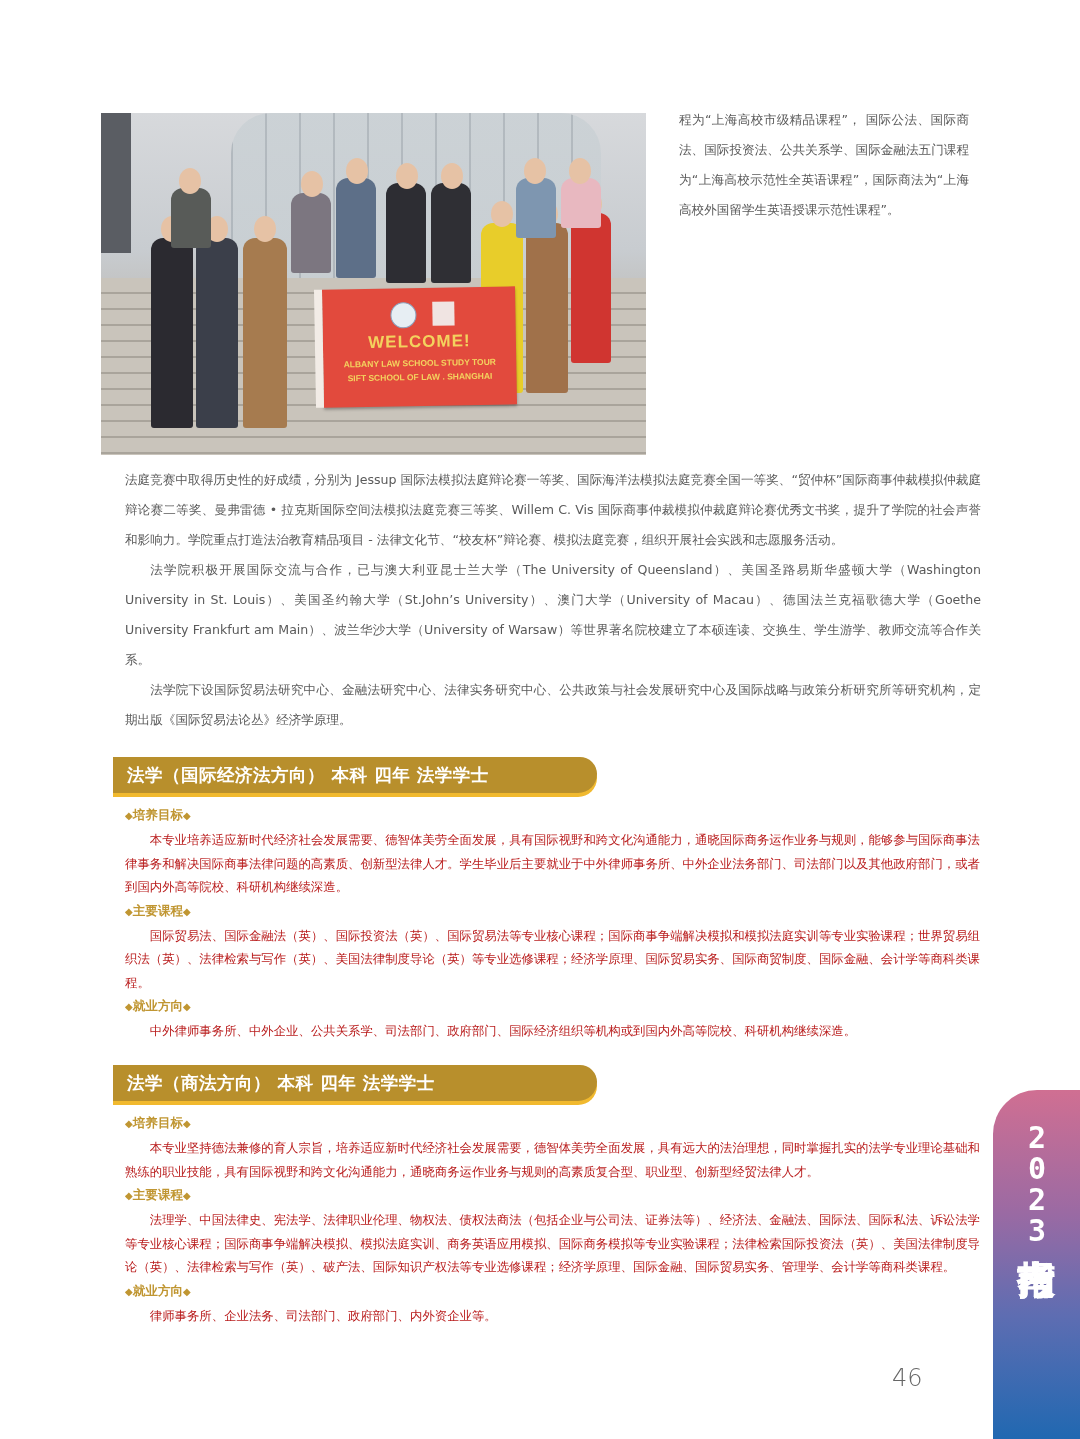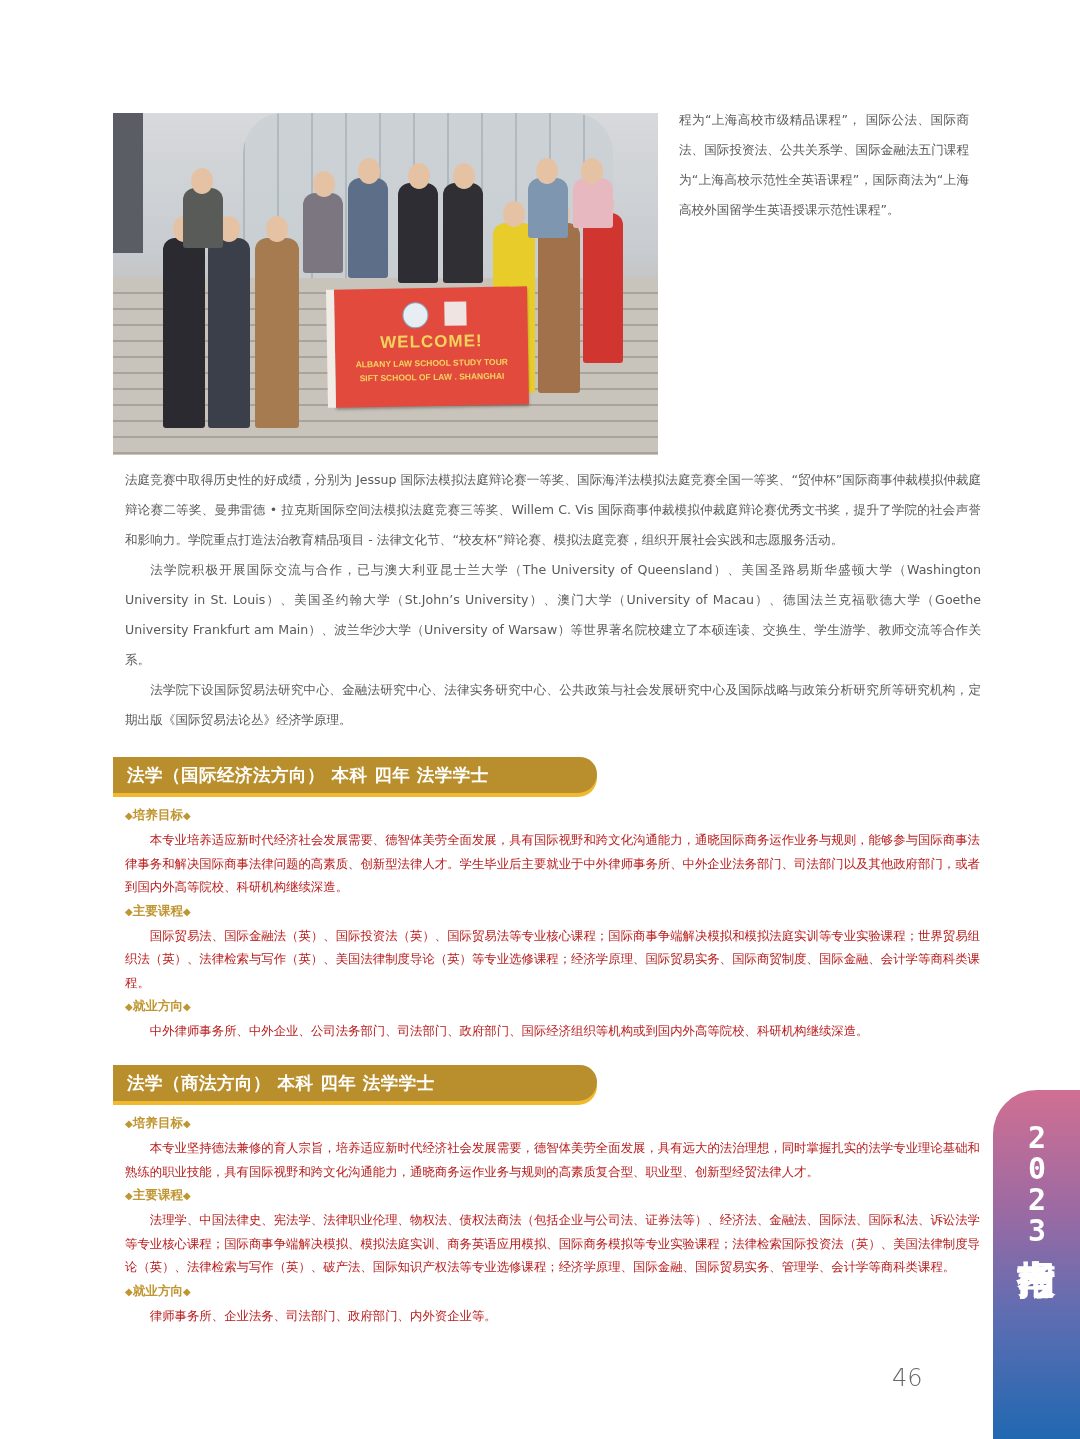--- a/index.html
+++ b/index.html
@@ -1,21 +1,21 @@
 <!DOCTYPE html>
 <html><head>
 <meta charset="utf-8">
 <style>
   html, body { margin: 0; padding: 0; }
   body {
     width: 1080px; height: 1439px; background: #ffffff; position: relative; overflow: hidden;
     font-family: "DejaVu Sans", "Liberation Sans", sans-serif; color: #555;
   }
   .photo {
-    position: absolute; left: 113px; top: 113px; width: 545px; height: 342px; overflow: hidden;
+    position: absolute; left: 101px; top: 113px; width: 545px; height: 342px; overflow: hidden;
     background: linear-gradient(180deg, #d7d9dc 0%, #c8ccd0 40%, #bdbab5 62%, #b8b3ab 100%);
   }
   .photo .bldg-left { position: absolute; left: 0; top: 0; width: 30px; height: 140px; background: #5a5d63; }
   .photo .glass { position: absolute; left: 130px; top: 0; width: 370px; height: 165px;
     background: repeating-linear-gradient(90deg, #aab2b8 0 2px, #c9d0d4 2px 34px); opacity: .8; border-radius: 40px 40px 0 0; }
   .photo .steps { position: absolute; left: 0; top: 165px; width: 100%; height: 177px;
     background: repeating-linear-gradient(180deg, #c9c4bb 0 14px, #a9a49b 14px 16px); }
   .photo .people { position: absolute; left: 50px; top: 55px; width: 460px; height: 260px; }
   .person { position: absolute; border-radius: 12px 12px 3px 3px; }
   .head { position: absolute; width: 22px; height: 26px; border-radius: 50%; background: #e6c2a5; }
@@ -113,21 +113,21 @@
     <span class="diamond">◆</span><span>培养目标</span><span class="diamond">◆</span>
   </div>
   <p class="block-text indent">本专业培养适应新时代经济社会发展需要、德智体美劳全面发展，具有国际视野和跨文化沟通能力，通晓国际商务运作业务与规则，能够参与国际商事法律事务和解决国际商事法律问题的高素质、创新型法律人才。学生毕业后主要就业于中外律师事务所、中外企业法务部门、司法部门以及其他政府部门，或者到国内外高等院校、科研机构继续深造。</p>
   <div class="sub-head">
     <span class="diamond">◆</span><span>主要课程</span><span class="diamond">◆</span>
   </div>
   <p class="block-text indent">国际贸易法、国际金融法（英）、国际投资法（英）、国际贸易法等专业核心课程；国际商事争端解决模拟和模拟法庭实训等专业实验课程；世界贸易组织法（英）、法律检索与写作（英）、美国法律制度导论（英）等专业选修课程；经济学原理、国际贸易实务、国际商贸制度、国际金融、会计学等商科类课程。</p>
   <div class="sub-head">
     <span class="diamond">◆</span><span>就业方向</span><span class="diamond">◆</span>
   </div>
-  <p class="block-text indent">中外律师事务所、中外企业、公司法务部门、司法部门、政府部门、国际经济组织等机构或到国内外高等院校、科研机构继续深造。</p>
+  <p class="block-text indent">中外律师事务所、中外企业、公共关系学、司法部门、政府部门、国际经济组织等机构或到国内外高等院校、科研机构继续深造。</p>
 </div>
 
 <div class="sec-banner" style="top:1065px">
   <span>法学（商法方向） 本科  四年  法学学士</span>
 </div>
 <div class="full" style="top:1111px">
   <div class="sub-head">
     <span class="diamond">◆</span><span>培养目标</span><span class="diamond">◆</span>
   </div>
   <p class="block-text indent">本专业坚持德法兼修的育人宗旨，培养适应新时代经济社会发展需要，德智体美劳全面发展，具有远大的法治理想，同时掌握扎实的法学专业理论基础和熟练的职业技能，具有国际视野和跨文化沟通能力，通晓商务运作业务与规则的高素质复合型、职业型、创新型经贸法律人才。</p>

